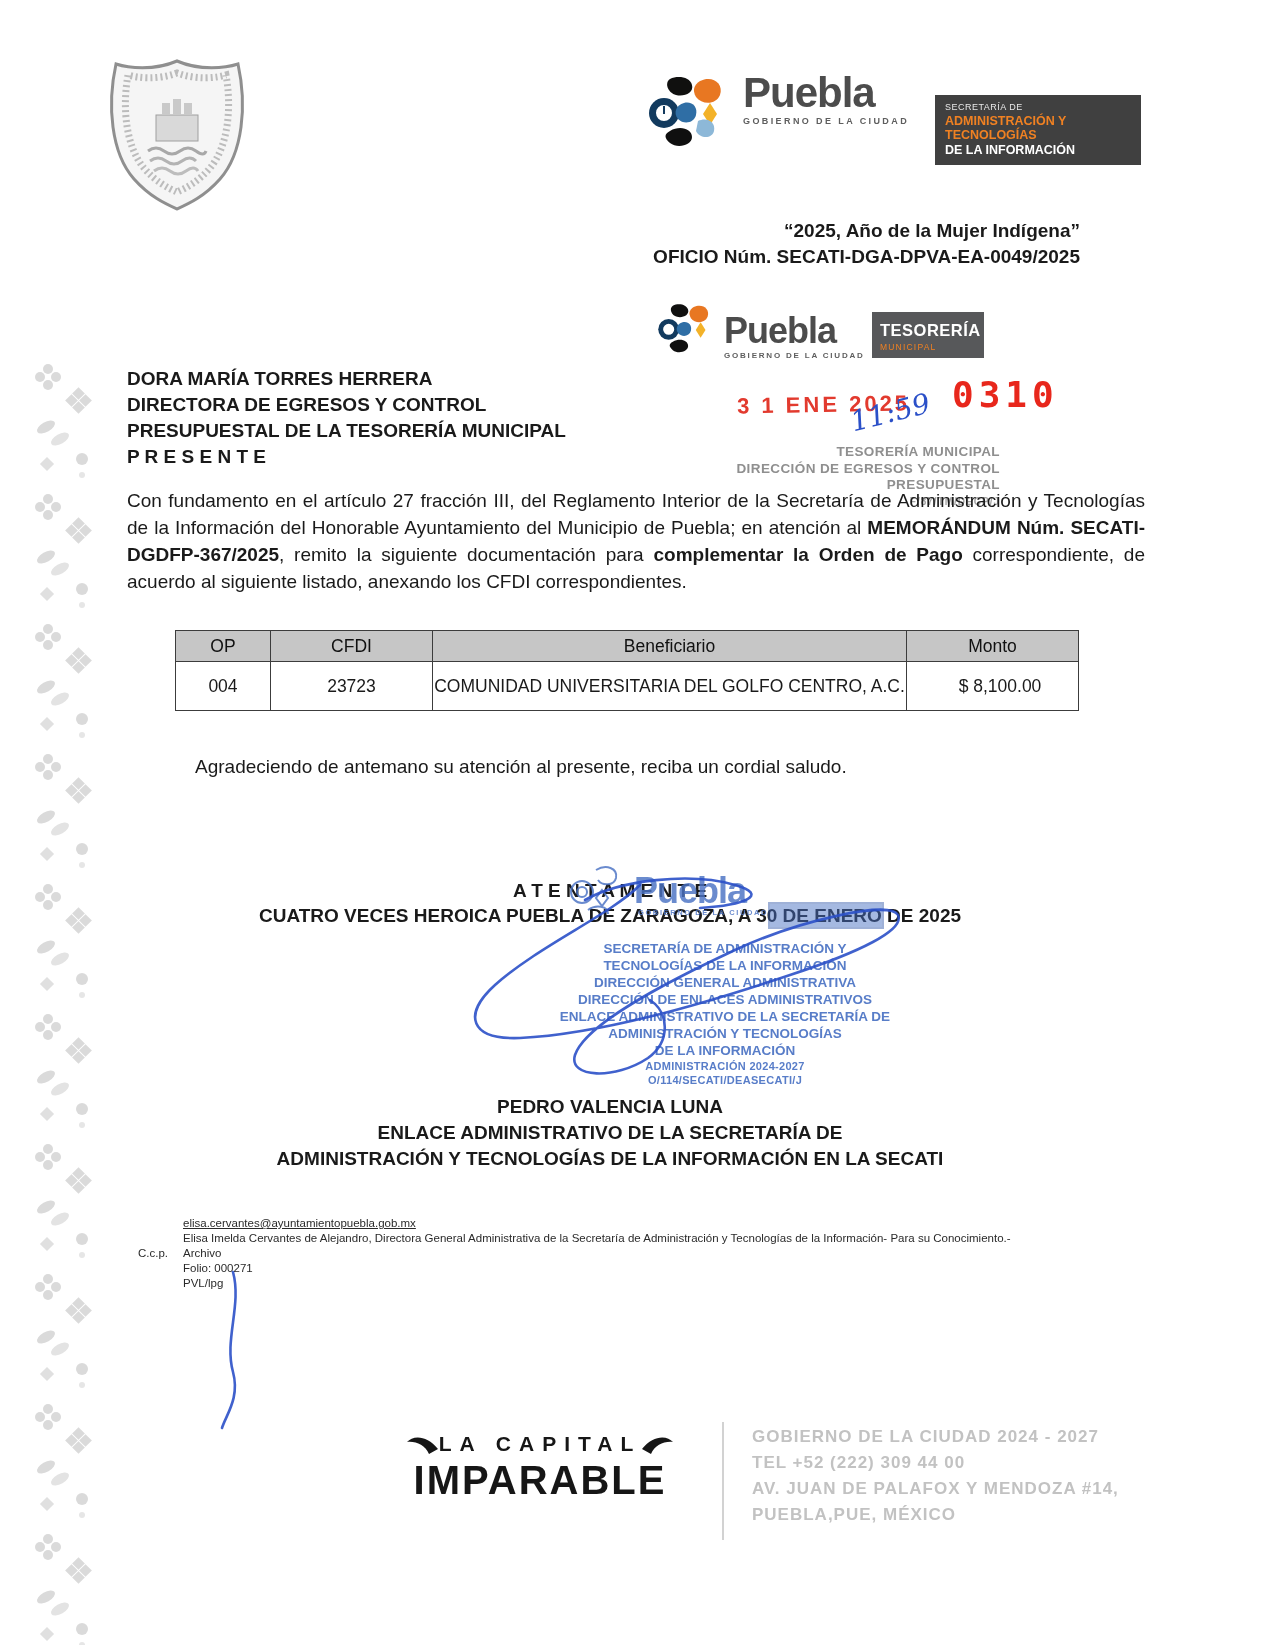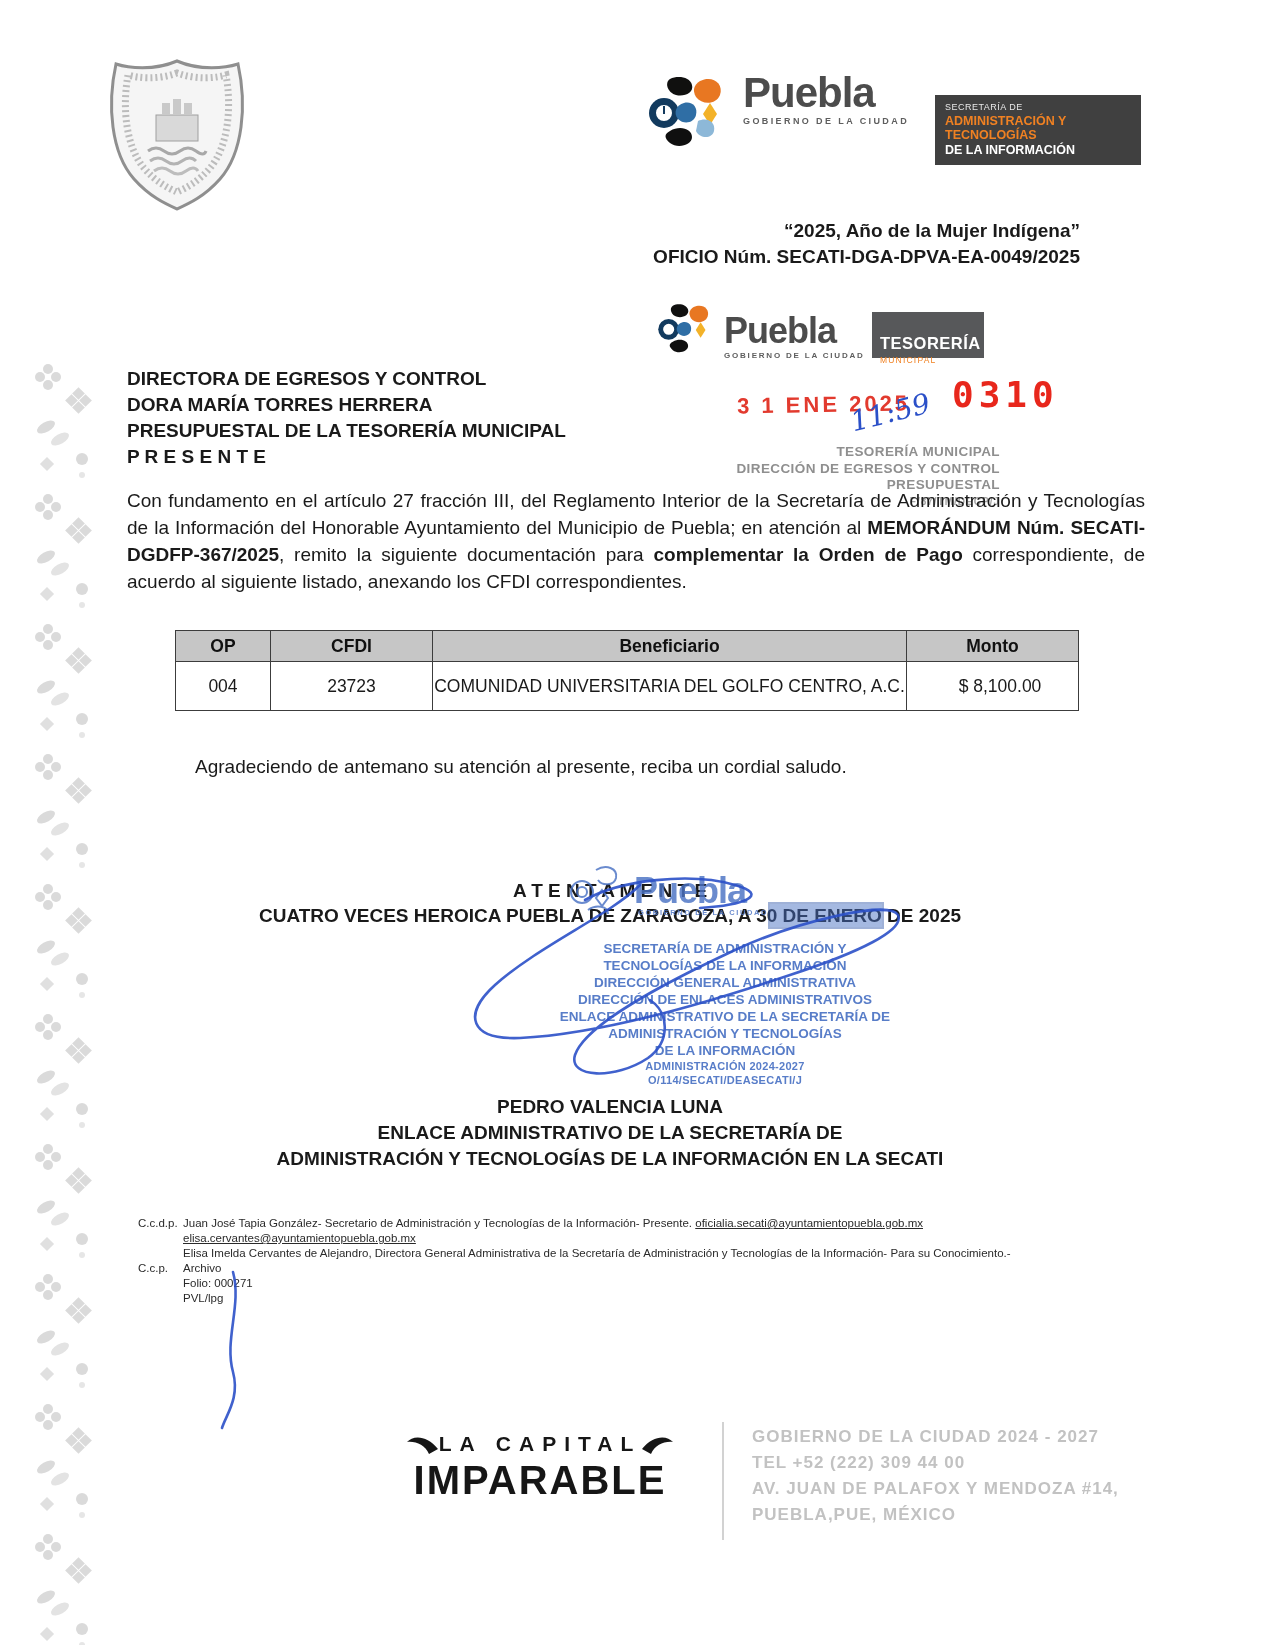--- a/index.html
+++ b/index.html
@@ -20,40 +20,40 @@
   .secati-badge .b1{color:#e8e8e8;font-size:9px;letter-spacing:.5px;}
   .secati-badge .b2{color:#f08122;font-size:12.5px;font-weight:bold;margin-top:2px;}
   .secati-badge .b3{color:#ffffff;font-size:12.5px;font-weight:bold;margin-top:1px;}
   .legend-block{left:540px;top:218px;width:540px;text-align:right;font-weight:bold;font-size:19px;line-height:26px;}
 
   
   .tes-logo-icon{left:652px;top:300px;}
   .tes-word{left:724px;top:314px;}
   .tes-word .brand{font-size:36px;line-height:34px;}
   .tes-word .brand-sub{font-size:8px;letter-spacing:1.8px;}
-  .tes-badge{left:872px;top:312px;width:112px;height:46px;background:#57585a;padding:22px 8px;box-sizing:border-box;}
+  .tes-badge{left:872px;top:312px;width:112px;height:46px;background:#57585a;padding:9px 8px;box-sizing:border-box;}
   .tes-badge .t1{color:#ffffff;font-weight:bold;font-size:16.5px;letter-spacing:.5px;}
   .tes-badge .t2{color:#f08122;font-size:8.5px;letter-spacing:1.2px;margin-top:2px;}
 
   
   .red-date{left:737px;top:392px;color:#e23a2e;font-weight:bold;font-size:22px;letter-spacing:3px;transform:rotate(-1deg);}
   .hand-time{left:850px;top:396px;color:#2b50c8;font-family:"DejaVu Serif", serif;font-style:italic;font-size:28px;transform:rotate(-14deg);}
   .red-folio{left:952px;top:374px;color:#e8271c;font-family:"DejaVu Sans Mono", monospace;font-weight:bold;font-size:36px;letter-spacing:5px;}
   .office-stamp{left:630px;top:444px;width:370px;text-align:right;color:#8f8f8f;font-weight:bold;font-size:13.5px;line-height:16.5px;letter-spacing:.4px;z-index:1;}
   .office-stamp .tiny{font-size:10px;letter-spacing:1px;color:#a3a3a3;}
 
   
   .recipient{left:127px;top:366px;font-weight:bold;font-size:19px;line-height:26px;z-index:2;}
   .body-par{left:127px;top:487px;width:1018px;font-size:19px;line-height:27px;text-align:justify;z-index:2;}
   .thanks{left:195px;top:756px;font-size:19px;z-index:2;}
 
   
   .doc-table{left:175px;top:630px;width:903px;border-collapse:collapse;table-layout:fixed;z-index:2;}
   .doc-table th,.doc-table td{border:1.6px solid #3c3c3c;font-size:17.5px;}
-  .doc-table th{background:#c6c6c6;font-weight:bold;height:28px;color:#111;}
+  .doc-table th{background:#c6c6c6;font-weight:normal;height:28px;color:#111;}
   .doc-table td{height:46px;text-align:center;}
   .doc-table td.monto{text-align:center;padding-left:16px;}
 
   
   .closing{left:95px;top:878px;width:1030px;text-align:center;font-weight:bold;font-size:19px;line-height:25px;z-index:2;}
   .blue-stamp-text{left:430px;top:940px;width:590px;text-align:center;color:#4a72c4;font-weight:bold;font-size:13.5px;line-height:17px;z-index:3;opacity:.92;}
   .blue-stamp-text .sm{font-size:11px;line-height:14px;letter-spacing:.3px;}
   .blue-logo{left:562px;top:862px;z-index:3;opacity:.82;}
   .blue-logo .bl-word{position:absolute;left:72px;top:8px;color:#4a72c4;font-weight:bold;font-size:36px;letter-spacing:-1px;}
   .blue-logo .bl-sub{position:absolute;left:76px;top:46px;color:#4a72c4;font-size:7.5px;font-weight:bold;letter-spacing:1.6px;}
@@ -170,22 +170,22 @@
   <div class="abs hand-time">11:59</div>
   <div class="abs red-folio">0310</div>
   <div class="abs office-stamp">
     <div>TESORERÍA MUNICIPAL</div>
     <div>DIRECCIÓN DE EGRESOS Y CONTROL</div>
     <div>PRESUPUESTAL</div>
     <div class="tiny">F/87/TM/DECP/J</div>
   </div>
 
   <div class="abs recipient">
+    <div>DORA MARÍA TORRES HERRERA</div>
     <div>DIRECTORA DE EGRESOS Y CONTROL</div>
-    <div>DORA MARÍA TORRES HERRERA</div>
     <div>PRESUPUESTAL DE LA TESORERÍA MUNICIPAL</div>
     <div>P R E S E N T E</div>
   </div>
 
   <div class="abs body-par">
     <span>Con fundamento en el artículo 27 fracción III, del Reglamento Interior de la Secretaría de Administración y Tecnologías de la Información del Honorable Ayuntamiento del Municipio de Puebla; en atención al </span><b>MEMORÁNDUM Núm. SECATI-DGDFP-367/2025</b><span>, remito la siguiente documentación para </span><b>complementar la Orden de Pago</b><span> correspondiente, de acuerdo al siguiente listado, anexando los CFDI correspondientes.</span>
   </div>
 
   <table class="abs doc-table">
     <colgroup>
@@ -244,23 +244,20 @@
     <div class="sm">O/114/SECATI/DEASECATI/J</div>
   </div>
 
   <div class="abs signer">
     <div>PEDRO VALENCIA LUNA</div>
     <div>ENLACE ADMINISTRATIVO DE LA SECRETARÍA DE</div>
     <div>ADMINISTRACIÓN Y TECNOLOGÍAS DE LA INFORMACIÓN EN LA SECATI</div>
   </div>
 
   <div class="abs cc">
-    <div>
-      <span class="cc-label">C.c.d.p.</span><span>Juan José Tapia González- Secretario de Administración y Tecnologías de la Información- Presente. </span><span class="email">oficialia.secati@ayuntamientopuebla.gob.mx</span>
-    </div>
     <div class="indent">
       <span class="email">elisa.cervantes@ayuntamientopuebla.gob.mx</span>
     </div>
     <div class="indent">Elisa Imelda Cervantes de Alejandro, Directora General Administrativa de la Secretaría de Administración y Tecnologías de la Información- Para su Conocimiento.-</div>
     <div>
       <span class="cc-label">C.c.p.</span><span>Archivo</span>
     </div>
     <div class="indent">Folio: 000271</div>
     <div class="indent">PVL/lpg</div>
   </div>

